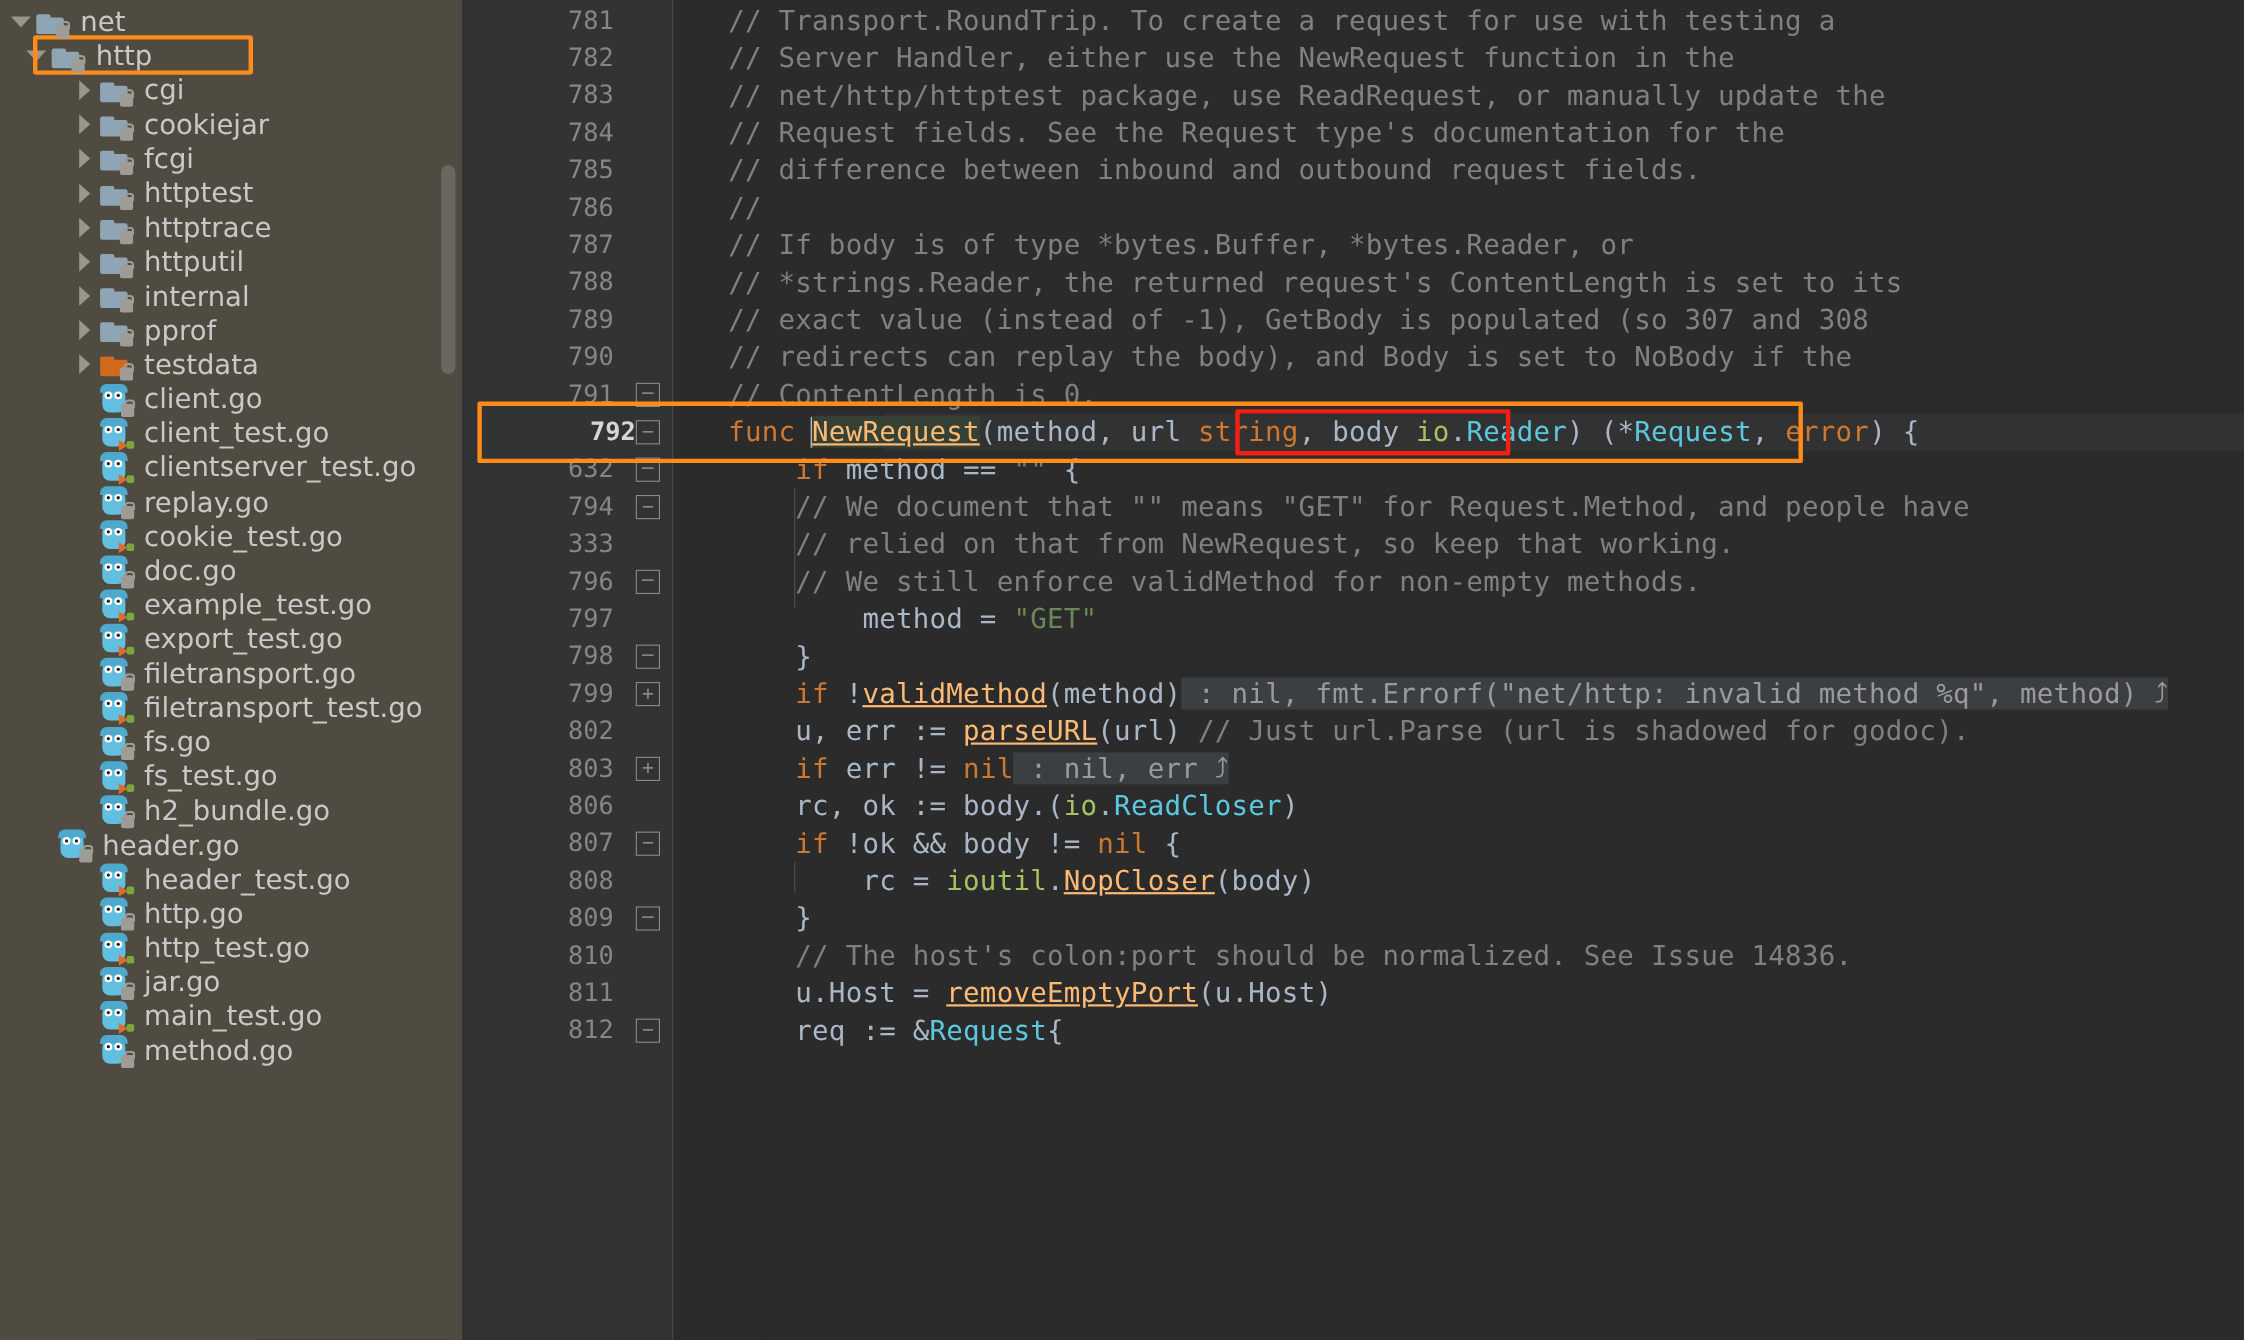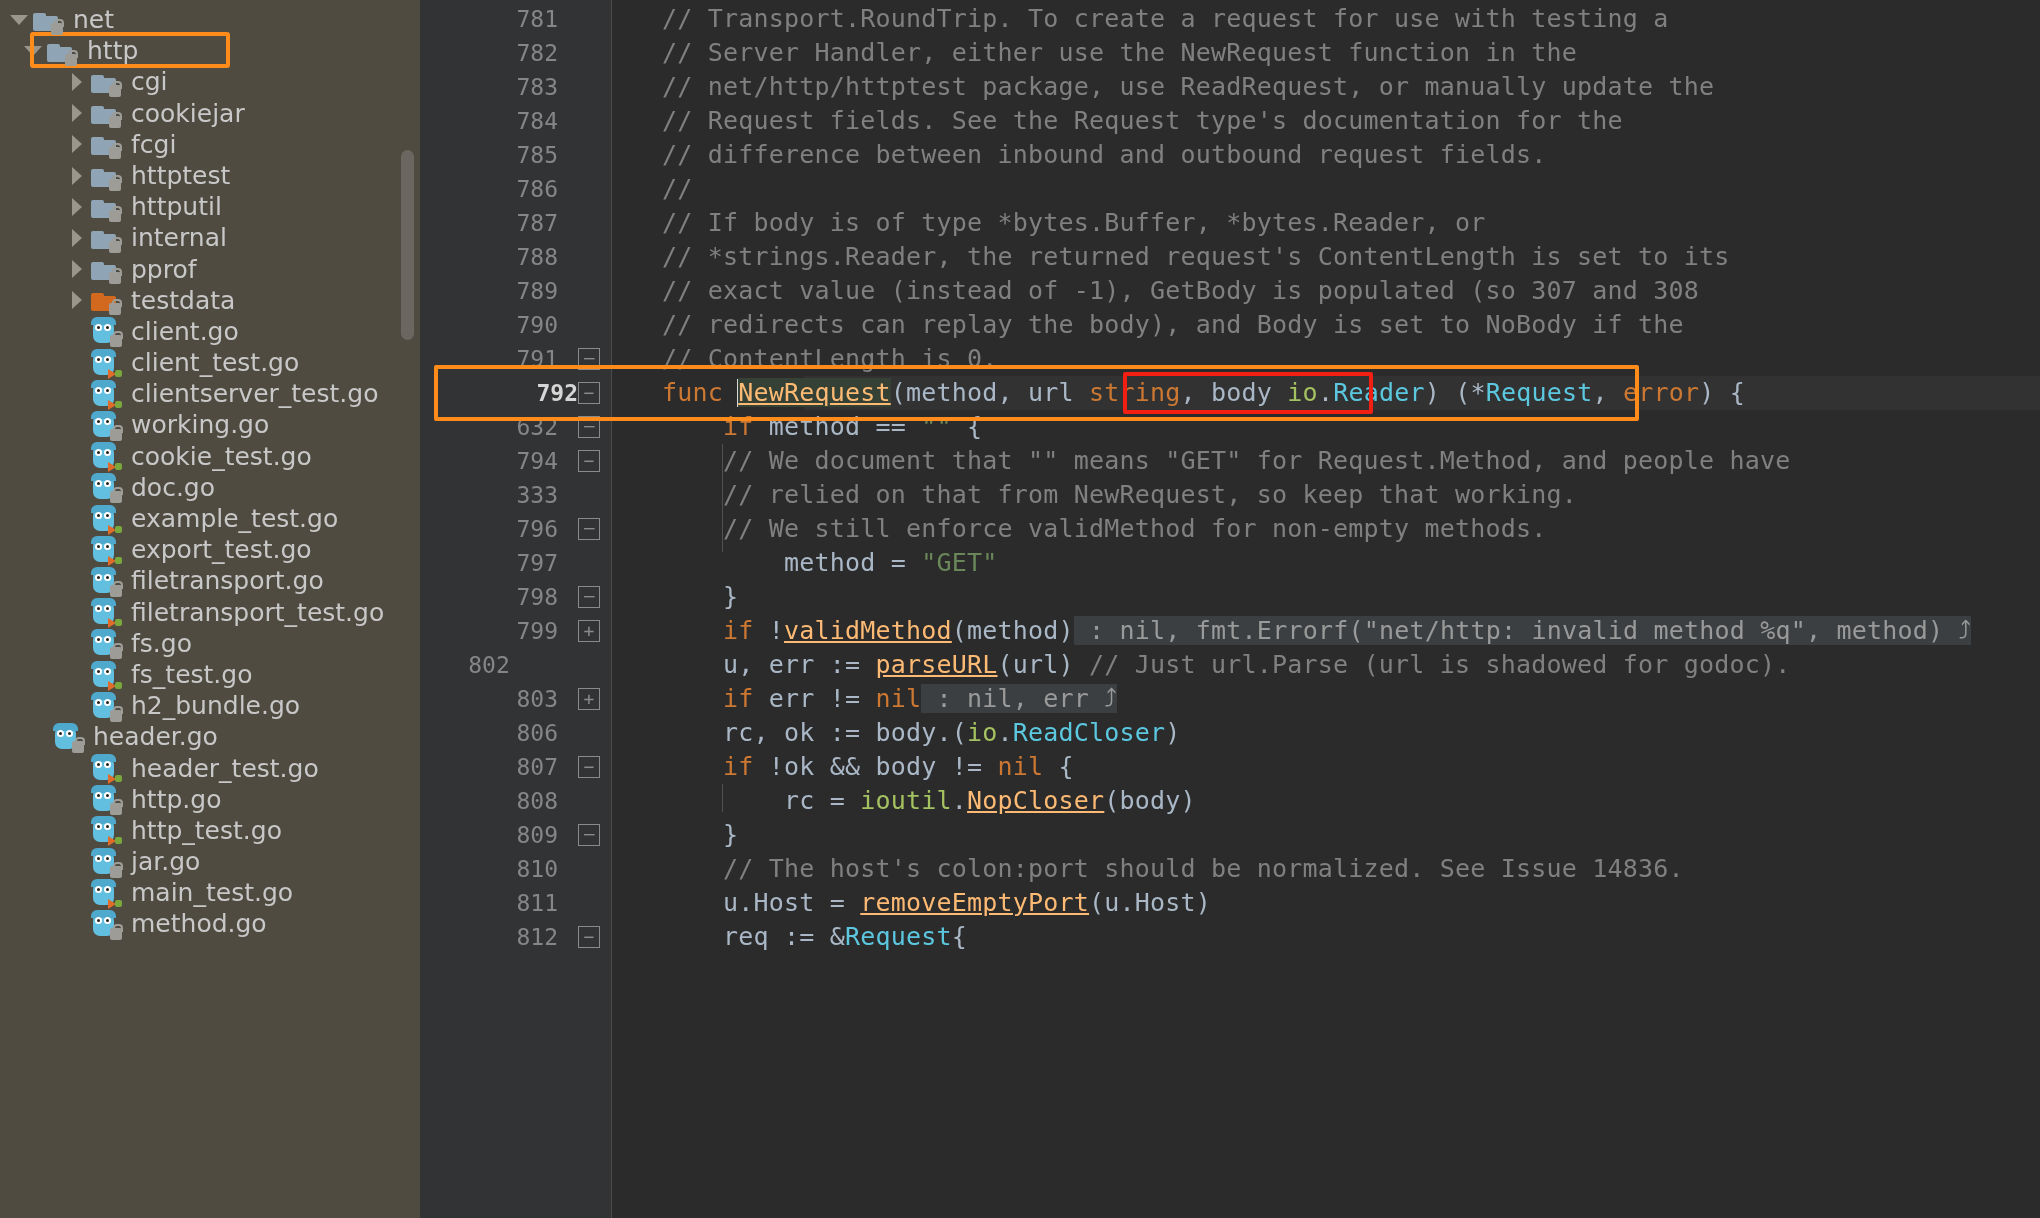--- a/index.html
+++ b/index.html
@@ -249,20 +249,29 @@
           </span>
           <span class="tree-label">httptest</span>
         </div>
         <div class="tree-row" style="height: 31.2px; line-height: 31.2px; padding-left: 64px;">
           <span class="twisty" style="height: 31.2px;">
             <i class="tw-right"></i>
           </span>
           <span class="ico folder">
             <i class="lockbadge"></i>
           </span>
+          <span class="tree-label">httptrace</span>
+        </div>
+        <div class="tree-row" style="height: 31.2px; line-height: 31.2px; padding-left: 64px;">
+          <span class="twisty" style="height: 31.2px;">
+            <i class="tw-right"></i>
+          </span>
+          <span class="ico folder">
+            <i class="lockbadge"></i>
+          </span>
           <span class="tree-label">httputil</span>
         </div>
         <div class="tree-row" style="height: 31.2px; line-height: 31.2px; padding-left: 64px;">
           <span class="twisty" style="height: 31.2px;">
             <i class="tw-right"></i>
           </span>
           <span class="ico folder">
             <i class="lockbadge"></i>
           </span>
           <span class="tree-label">internal</span>
@@ -326,21 +335,21 @@
         </div>
         <div class="tree-row" style="height: 31.2px; line-height: 31.2px; padding-left: 64px;">
           <span class="twisty" style="height: 31.2px;"></span>
           <span class="ico go">
             <i class="gbody"></i>
             <i class="gear"></i>
             <i class="geye l"></i>
             <i class="geye r"></i>
             <i class="lockbadge"></i>
           </span>
-          <span class="tree-label">working.go</span>
+          <span class="tree-label">replay.go</span>
         </div>
         <div class="tree-row" style="height: 31.2px; line-height: 31.2px; padding-left: 64px;">
           <span class="twisty" style="height: 31.2px;"></span>
           <span class="ico go">
             <i class="gbody"></i>
             <i class="gear"></i>
             <i class="geye l"></i>
             <i class="geye r"></i>
             <i class="testbadge">
               <i class="t1"></i>
@@ -640,21 +649,21 @@
           <div class="codeline" style="left: 50px;">    <span class="c-plain">}</span></div>
         </div>
         <div class="row" style="top: 614px;">
           <div class="lineno" style="left: -192px;">799</div>
           <div class="fold" style="left: -34px;">
             <span class="mark">+</span>
           </div>
           <div class="codeline" style="left: 50px;">    <span class="c-kw">if </span><span class="c-plain">!</span><span class="c-fn">validMethod</span><span class="c-plain">(</span><span class="c-plain">method</span><span class="c-plain">)</span><span class="c-fold"> : nil, fmt.Errorf("net/http: invalid method %q", method) ⤴</span></div>
         </div>
         <div class="row" style="top: 648px;">
-          <div class="lineno" style="left: -192px; text-align: center;">802</div>
+          <div class="lineno" style="left: -192px;">802</div>
           <div class="codeline" style="left: 50px;">    <span class="c-plain">u, err := </span><span class="c-fn">parseURL</span><span class="c-plain">(url)</span><span class="c-comment"> // Just url.Parse (url is shadowed for godoc).</span></div>
         </div>
         <div class="row" style="top: 682px;">
           <div class="lineno" style="left: -192px;">803</div>
           <div class="fold" style="left: -34px;">
             <span class="mark">+</span>
           </div>
           <div class="codeline" style="left: 50px;">    <span class="c-kw">if </span><span class="c-plain">err != </span><span class="c-kw">nil</span><span class="c-fold"> : nil, err ⤴</span></div>
         </div>
         <div class="row" style="top: 716px;">

